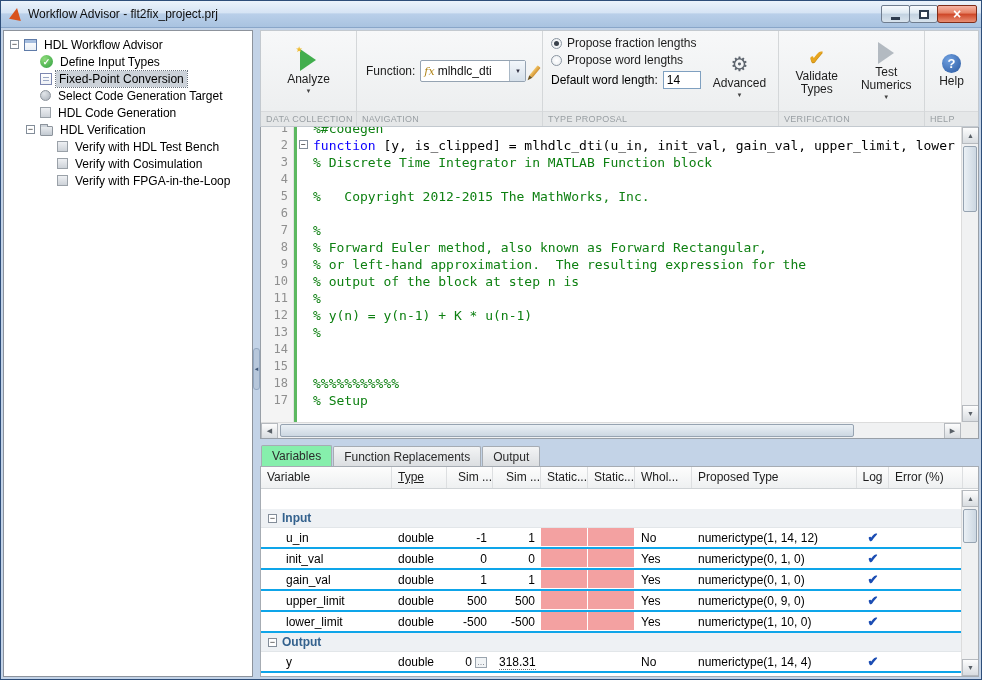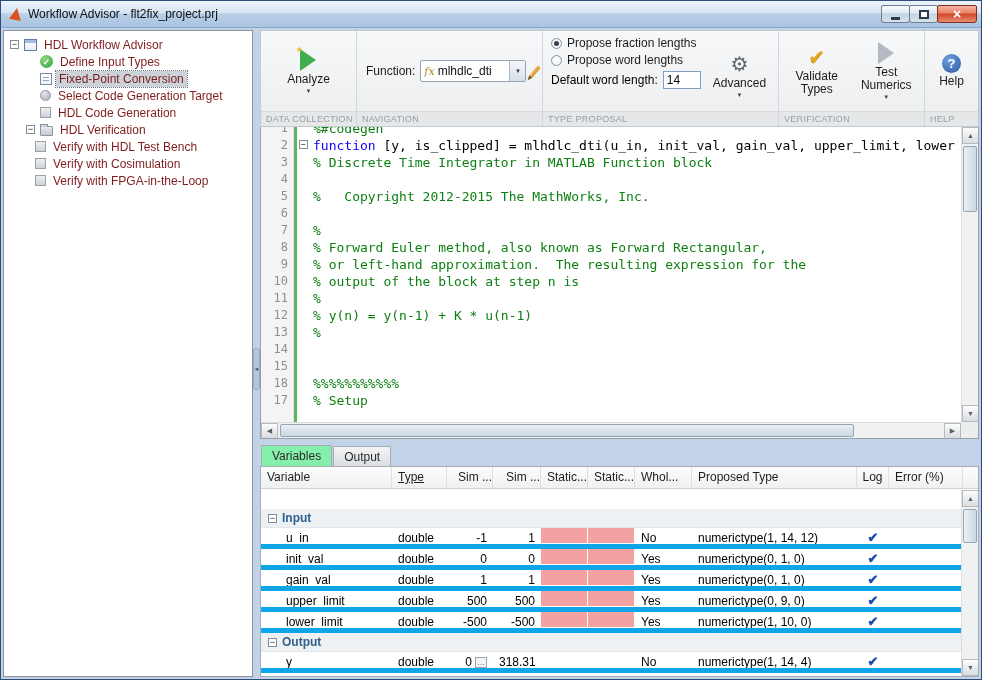--- a/index.html
+++ b/index.html
@@ -16,24 +16,24 @@
   .wbtn{width:29px;height:18px;border:1px solid #6f7d8f;display:flex;align-items:center;justify-content:center;margin-left:-1px;
     background:linear-gradient(#f8fbfe,#dde8f1 45%,#c2d2e1 50%,#d8e3ed);border-radius:2px 2px 3px 3px}
   .wbtn.close{width:40px;background:linear-gradient(#f6b5a6,#e57f62 45%,#ce4526 50%,#e98f74);border-color:#7e2d1a;color:#fff;font-size:14px;font-weight:bold}
   .glyph-min{width:9px;height:3px;background:#2e3c4e;margin-top:8px}
   .glyph-max{width:10px;height:9px;border:2px solid #2e3c4e;background:#fff}
   
   .content{flex:1;display:flex;padding:2px;min-height:0;background:#c3d3e7}
   
   .tree-panel{width:250px;flex-shrink:0;background:#fff;border:1px solid #8d939c;font-size:12px;padding-top:5px;overflow:hidden}
   .tree-row{height:17px;display:flex;align-items:center;gap:4px;white-space:nowrap}
-  .lv0{padding-left:5px}.lv1{padding-left:21px}.lv2{padding-left:31px}
+  .lv0{padding-left:5px}.lv1{padding-left:21px}.lv2{padding-left:53px}
   .eslot{width:11px;height:11px;flex-shrink:0;display:flex;align-items:center;justify-content:center}
   .expander,.foldbox,.gexp{width:9px;height:9px;border:1px solid #838d99;background:#fff;color:#222;font-size:9px;display:flex;align-items:center;justify-content:center;line-height:7px}
-  .tlabel{padding:1px 3px;color:#7f1d1d}
+  .tlabel{padding:1px 3px;color:#000000}
   .tlabel.selected{background:#ccd2d9;outline:1px dotted #6a737e}
   .ticon{flex-shrink:0;display:inline-flex;align-items:center;justify-content:center}
   .i-advisor{width:13px;height:12px;border:1px solid #5f7ba8;background:linear-gradient(#fff,#e9eff6);position:relative}
   .i-advisor::before{content:"";position:absolute;top:0;left:0;right:0;height:3px;background:#a6bedf}
   .i-check{width:13px;height:13px;border-radius:50%;background:radial-gradient(circle at 35% 30%,#8edb7a,#2e9e3e);color:#fff;font-size:9px;font-weight:bold}
   .i-form{width:12px;height:12px;border:1px solid #7d87b0;background:linear-gradient(#fff,#eef1f6);position:relative}
   .i-form::before{content:"";position:absolute;left:2px;right:2px;top:3px;height:1px;background:#9aa7c4;box-shadow:0 3px 0 #9aa7c4}
   .i-circle{width:11px;height:11px;border-radius:50%;border:1px solid #8d949c;background:radial-gradient(circle at 35% 30%,#e2e6ea,#a8afb8)}
   .i-box{width:11px;height:11px;border:1px solid #9aa1a8;background:linear-gradient(#eef0f3,#cdd2d8)}
   .i-folder{width:13px;height:10px;border:1px solid #8d949c;background:linear-gradient(#e9ecef,#c2c9d1);border-radius:1px;position:relative;margin-top:2px}
@@ -104,21 +104,21 @@
   .tabs{height:21px;flex-shrink:0;display:flex;align-items:flex-end;gap:1px;padding-left:1px}
   .tab{height:20px;padding:0 10px;font-size:12px;display:flex;align-items:center;color:#2b2b2b;
     border:1px solid #a6acb3;border-bottom:none;border-radius:2px 2px 0 0;background:linear-gradient(#f3f4f5,#dbdee1)}
   .tab.active{height:21px;background:#86efac;position:relative;z-index:2}
   .table-wrap{flex:1;min-height:0;background:#fff;border:1px solid #a6acb3;position:relative;overflow:hidden}
   .thead{display:flex;height:22px;background:linear-gradient(#fdfdfd,#eef0f1);border-bottom:1px solid #cfd3d6}
   .th{flex-shrink:0;font-size:12px;color:#1d1d1d;line-height:21px;padding-left:6px;border-right:1px solid #dddfe1;white-space:nowrap;overflow:hidden}
   .spacer-row{height:20px;background:#fff}
   .group-row{display:flex;align-items:center;height:19px;background:#eef1f4;border-bottom:1px solid #e2e6e9;gap:5px;padding-left:7px}
   .gname{color:#33618d;font-weight:bold;font-size:12px}
-  .trow{display:flex;height:21px;border-bottom:5px solid #0ea5e9;background:#fff}
+  .trow{display:flex;height:21px;border-bottom:2px solid #0ea5e9;background:#fff}
   .td{flex-shrink:0;font-size:12px;line-height:20px;padding:0 6px;white-space:nowrap;overflow:hidden}
   .td.var{padding-left:25px}
   .td.num,.th.right{text-align:right}
   .td.center,.th.center{text-align:center;padding:0 2px}
   .td.pink{background:#f3a1a1;border-right:1px solid #fff;border-bottom:1px solid #fff}
   .logcheck{color:#1b4db3;font-weight:bold;font-size:13px}
   .morebadge{display:inline-block;border:1px solid #9aa4ae;background:#f1f4f6;font-size:8px;line-height:9px;padding:0 1px;margin-left:3px;vertical-align:1px;color:#445}
   .u-dot{border-bottom:1px dotted #666}
   .vscroll2{position:absolute;right:0;top:23px;bottom:0;width:17px;background:#f0f1f2;border-left:1px solid #dcdcdc}
 </style>
@@ -314,20 +314,21 @@
           <span class="sarrow h right">▶</span>
         </div>
         <div class="scorner"></div>
       </div>
 
       <div class="gap"></div>
 
       <div class="bottom">
         <div class="tabs">
           <div class="tab active">Variables</div>
+          <div class="tab">Function Replacements</div>
           <div class="tab">Output</div>
         </div>
         <div class="table-wrap">
           <div class="thead" id="thead">
               <span class="th" style="width: 131px;">Variable</span>
               <span class="th" style="width: 55px; text-decoration: underline;">Type</span>
               <span class="th right" style="width: 46px;">Sim ...</span>
               <span class="th right" style="width: 48px;">Sim ...</span>
               <span class="th" style="width: 47px;">Static...</span>
               <span class="th" style="width: 47px;">Static...</span>

